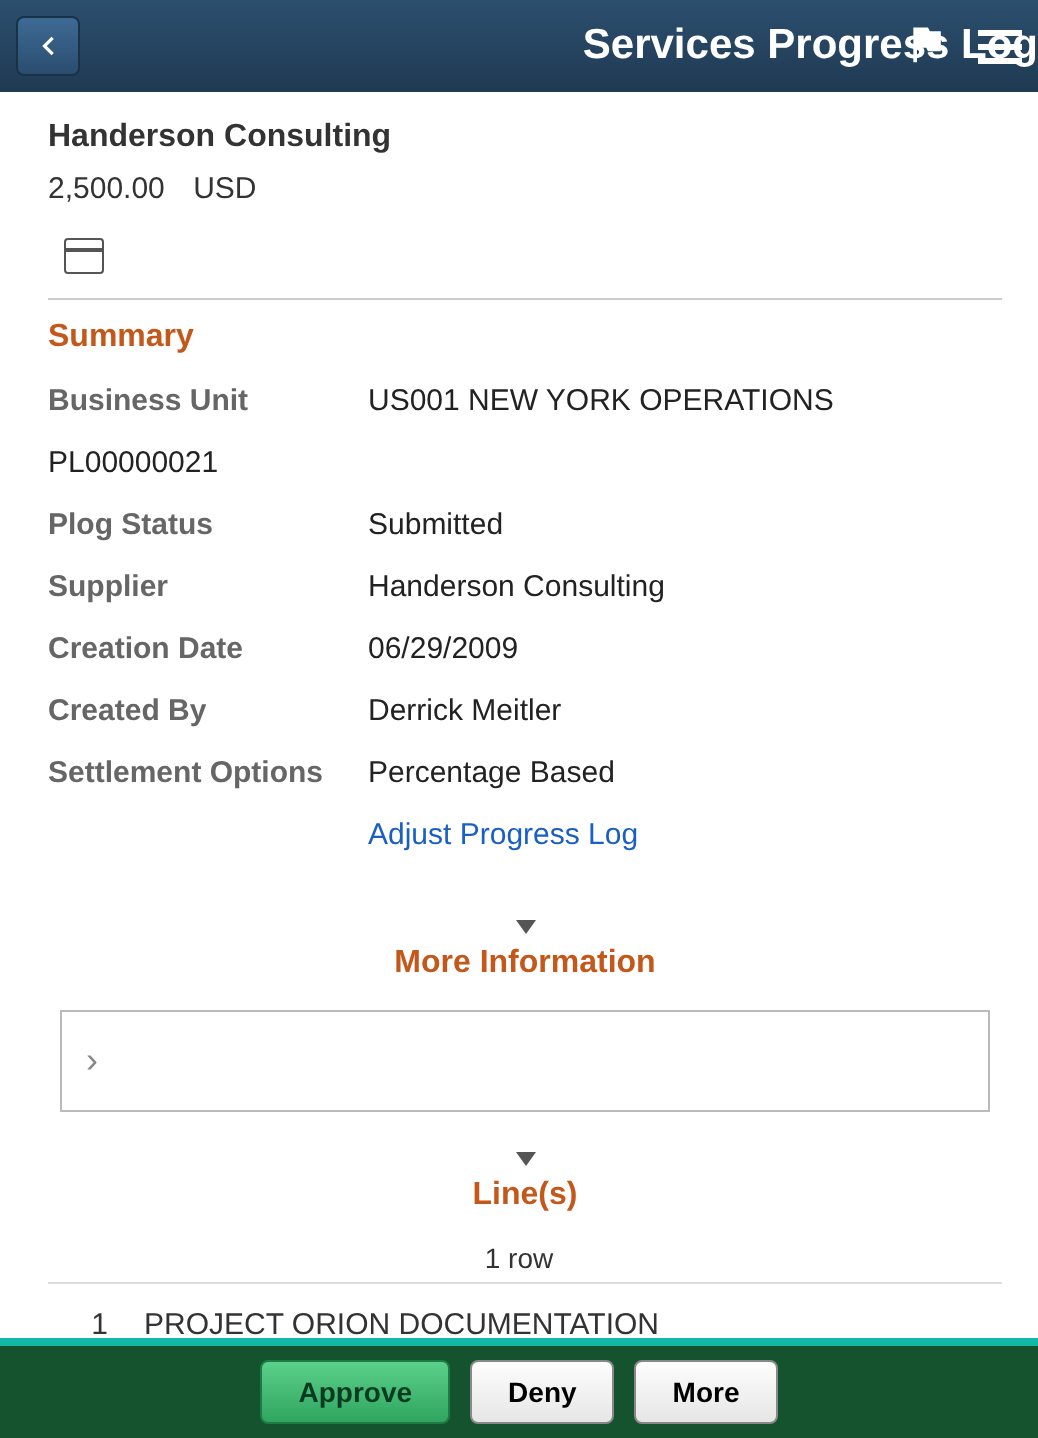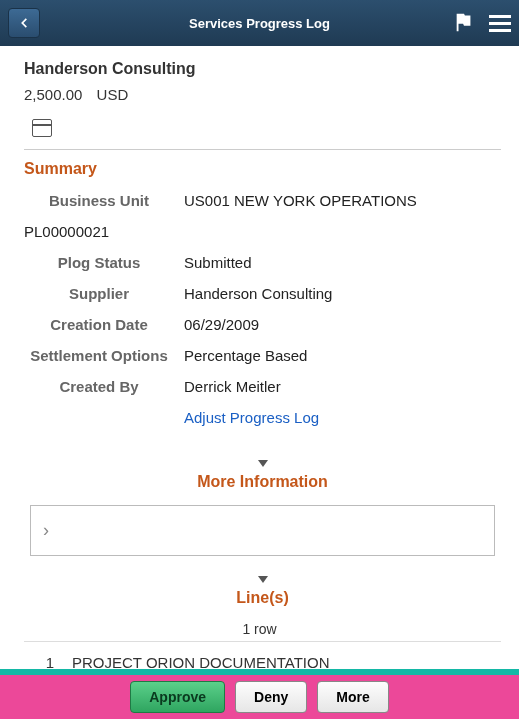--- a/index.html
+++ b/index.html
@@ -30,22 +30,22 @@
   border-radius: 4px;
   display: flex;
   align-items: center;
   justify-content: center;
   cursor: pointer;
 }
 .back-btn svg { width: 14px; height: 14px; fill: #fff; }
 .header-title {
   position: absolute;
   left: 0; right: 0;
-  text-align: center;
-  font-size: 13px;
+  text-align: right;
+  font-size: 21px;
   font-weight: bold;
   color: #fff;
   pointer-events: none;
 }
 .header-right {
   margin-left: auto;
   display: flex;
   align-items: center;
   gap: 14px;
 }
@@ -115,21 +115,21 @@
   border-right: 5px solid transparent;
   border-top: 7px solid #555;
 }
 .field-row {
   display: flex;
   margin-bottom: 14px;
   font-size: 15px;
 }
 .field-label {
   width: 160px;
-  text-align: center;
+  text-align: left;
   color: #666;
   font-weight: bold;
   padding-right: 10px;
 }
 .field-value {
   flex: 1;
   color: #222;
 }
 .adjust-link {
   color: #1a5fc4;
@@ -175,22 +175,22 @@
   position: absolute;
   right: 6px;
   top: 40px;
   color: #888;
   font-size: 18px;
 }
 .footer {
   position: absolute;
   bottom: 0; left: 0; right: 0;
   height: 50px;
-  background: #ec4899;
-  border-top: 6px solid #14b8a6;
+  background: #14532d;
+  border-top: 4px solid #14b8a6;
   display: flex;
   align-items: center;
   justify-content: center;
   gap: 10px;
 }
 .btn {
   height: 32px;
   padding: 0 18px;
   border: 1px solid #888;
   border-radius: 4px;
@@ -258,26 +258,26 @@
   </div>
   <div class="field-row">
     <div class="field-label">Supplier</div>
     <div class="field-value">Handerson Consulting</div>
   </div>
   <div class="field-row">
     <div class="field-label">Creation Date</div>
     <div class="field-value">06/29/2009</div>
   </div>
   <div class="field-row">
+    <div class="field-label">Created By</div>
+    <div class="field-value">Derrick Meitler</div>
+  </div>
+  <div class="field-row">
     <div class="field-label">Settlement Options</div>
     <div class="field-value">Percentage Based</div>
-  </div>
-  <div class="field-row">
-    <div class="field-label">Created By</div>
-    <div class="field-value">Derrick Meitler</div>
   </div>
 
   <a class="adjust-link">Adjust Progress Log</a>
 
   <div class="section-title collapsible">
     <span class="tri"></span>
     <span>More Information</span>
   </div>
 
   <div class="box-row">

